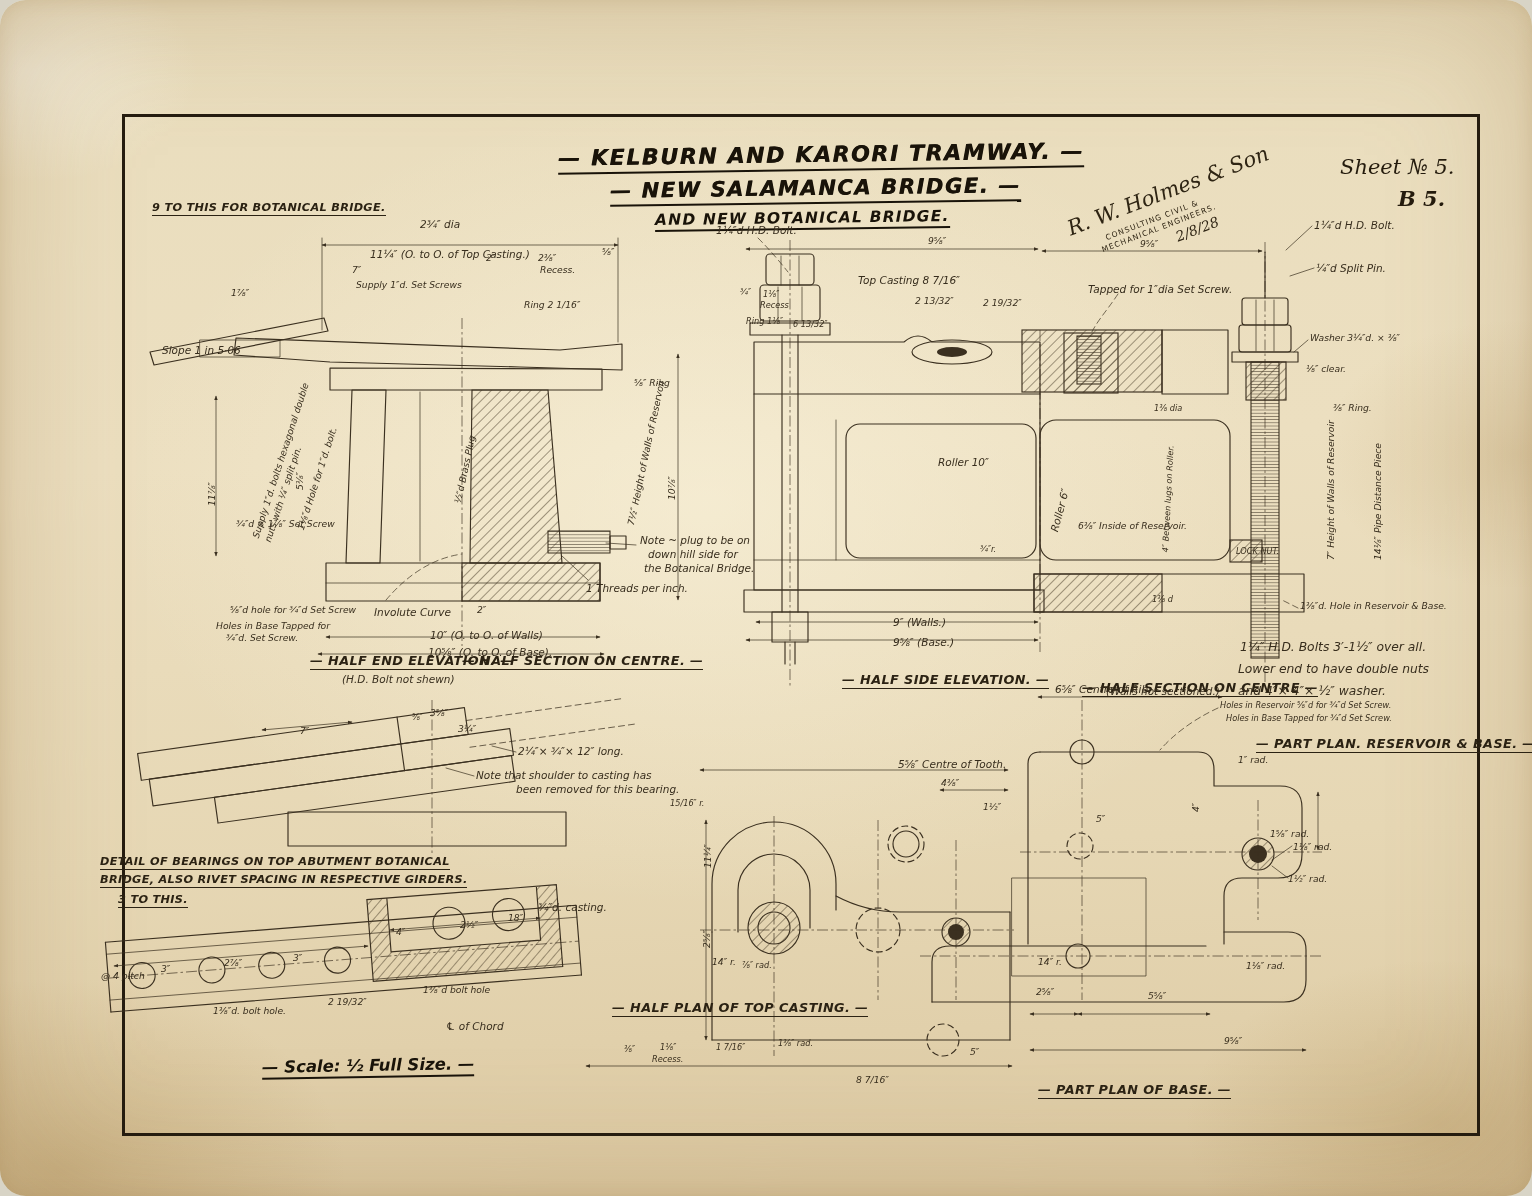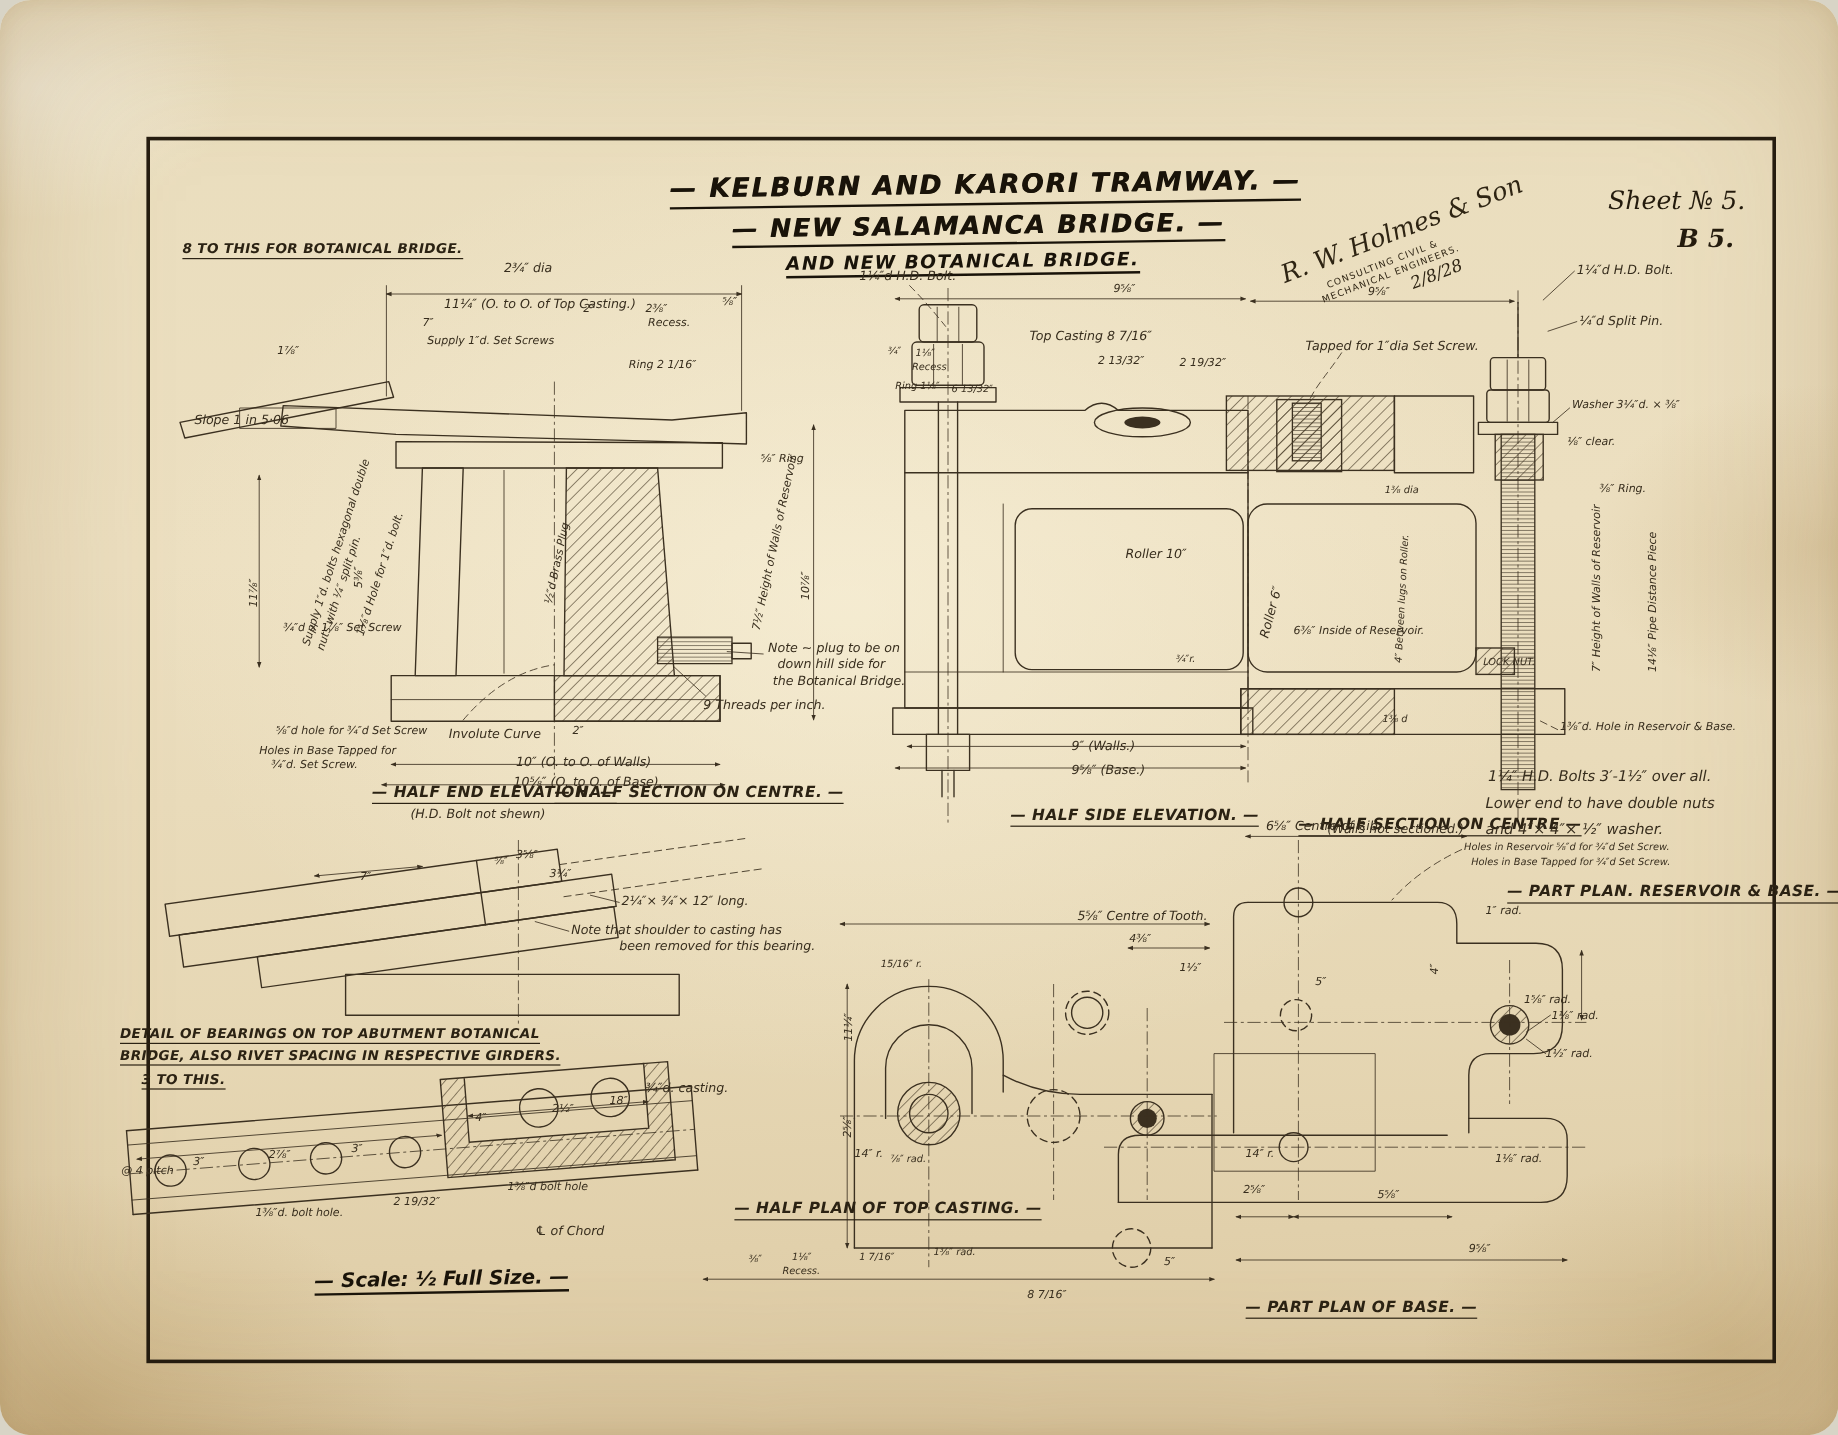--- a/index.html
+++ b/index.html
@@ -236,21 +236,21 @@
   <div class="t3" style="left:655px;top:209px">AND NEW BOTANICAL BRIDGE.</div>
   <div class="sheet1" style="left:1340px;top:155px">Sheet № 5.</div>
   <div class="sheet2" style="left:1398px;top:186px">B 5.</div>
   <div class="stamp">
     <span class="nm">R. W. Holmes &amp; Son</span>
     <span class="rl1">CONSULTING CIVIL &amp;</span>
     <span class="rl2">MECHANICAL ENGINEERS.</span>
     <span class="dt">2/8/28</span>
   </div>
 
-  <div class="head" style="left:152px;top:201px">8 TO THIS FOR BOTANICAL BRIDGE.</div>
+  <div class="head" style="left:152px;top:201px">9 TO THIS FOR BOTANICAL BRIDGE.</div>
   <span class="lbl" style="left:420px;top:218px">2¾″ dia</span>
   <span class="lbl" style="left:370px;top:248px">11¼″ (O. to O. of Top Casting.)</span>
   <span class="lbl sm" style="left:352px;top:264px">7″</span>
   <span class="lbl sm" style="left:356px;top:279px">Supply 1″d. Set Screws</span>
   <span class="lbl sm" style="left:486px;top:252px">2″</span>
   <span class="lbl sm" style="left:538px;top:252px">2⅜″</span>
   <span class="lbl sm" style="left:540px;top:264px">Recess.</span>
   <span class="lbl sm" style="left:602px;top:246px">⅝″</span>
   <span class="lbl sm" style="left:231px;top:287px">1⅞″</span>
   <span class="lbl sm" style="left:524px;top:299px">Ring 2 1/16″</span>
@@ -259,21 +259,21 @@
   <span class="lbl sm" style="left:262px;top:540px;transform:rotate(-72deg)">nuts with ¼″ split pin.</span>
   <span class="lbl sm" style="left:295px;top:528px;transform:rotate(-72deg)">1⅛″d Hole for 1″d. bolt.</span>
   <span class="lbl sm" style="left:206px;top:506px;transform:rotate(-90deg)">11⅞″</span>
   <span class="lbl sm" style="left:294px;top:490px;transform:rotate(-90deg)">5⅜″</span>
   <span class="lbl sm" style="left:236px;top:518px">¾″d × 1⅞″ Set Screw</span>
   <span class="lbl sm" style="left:452px;top:502px;transform:rotate(-78deg)">½″d Brass Plug</span>
   <span class="lbl sm" style="left:625px;top:524px;transform:rotate(-78deg)">7½″ Height of Walls of Reservoir</span>
   <span class="lbl" style="left:640px;top:534px">Note ~ plug to be on</span>
   <span class="lbl" style="left:648px;top:548px">down hill side for</span>
   <span class="lbl" style="left:644px;top:562px">the Botanical Bridge.</span>
-  <span class="lbl" style="left:586px;top:582px">9 Threads per inch.</span>
+  <span class="lbl" style="left:586px;top:582px">1 Threads per inch.</span>
   <span class="lbl sm" style="left:230px;top:604px">⅝″d hole for ¾″d Set Screw</span>
   <span class="lbl sm" style="left:216px;top:620px">Holes in Base Tapped for</span>
   <span class="lbl sm" style="left:226px;top:632px">¾″d. Set Screw.</span>
   <span class="lbl" style="left:374px;top:606px">Involute Curve</span>
   <span class="lbl sm" style="left:477px;top:604px">2″</span>
   <span class="lbl" style="left:430px;top:629px">10″ (O. to O. of Walls)</span>
   <span class="lbl" style="left:428px;top:646px">10⅝″ (O. to O. of Base).</span>
   <span class="lbl sm" style="left:634px;top:377px">⅝″ Ring</span>
   <span class="lbl sm" style="left:666px;top:500px;transform:rotate(-90deg)">10⅞″</span>
   <div class="cap" style="left:310px;top:653px">— HALF END ELEVATION. —</div>
@@ -339,21 +339,21 @@
   <span class="lbl sm" style="left:293px;top:952px">3″</span>
   <span class="lbl sm" style="left:213px;top:1005px">1⅜″d. bolt hole.</span>
   <span class="lbl sm" style="left:328px;top:996px">2 19/32″</span>
   <span class="lbl sm" style="left:423px;top:984px">1⅜″d bolt hole</span>
   <span class="lbl" style="left:446px;top:1020px">℄ of Chord</span>
   <div class="scale" style="left:262px;top:1056px">— Scale: ½ Full Size. —</div>
 
   <span class="lbl" style="left:898px;top:758px">5⅝″ Centre of Tooth.</span>
   <span class="lbl sm" style="left:941px;top:777px">4⅜″</span>
   <span class="lbl sm" style="left:983px;top:801px">1½″</span>
-  <span class="lbl xs" style="left:734px;top:798px">15/16″ r.</span>
+  <span class="lbl xs" style="left:670px;top:798px">15/16″ r.</span>
   <span class="lbl sm" style="left:702px;top:868px;transform:rotate(-90deg)">11¼″</span>
   <span class="lbl sm" style="left:712px;top:956px">14″ r.</span>
   <span class="lbl sm" style="left:701px;top:948px;transform:rotate(-90deg)">2⅝″</span>
   <span class="lbl xs" style="left:742px;top:960px">⅞″ rad.</span>
   <span class="lbl xs" style="left:624px;top:1044px">⅜″</span>
   <span class="lbl xs" style="left:660px;top:1042px">1⅛″</span>
   <span class="lbl xs" style="left:652px;top:1054px">Recess.</span>
   <span class="lbl xs" style="left:716px;top:1042px">1 7/16″</span>
   <span class="lbl xs" style="left:778px;top:1038px">1⅜″ rad.</span>
   <span class="lbl sm" style="left:970px;top:1046px">5″</span>

